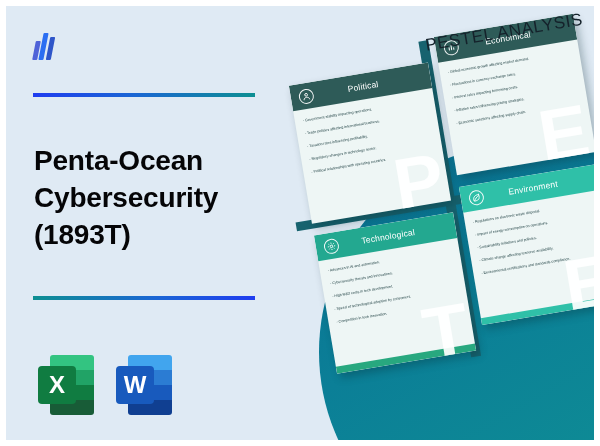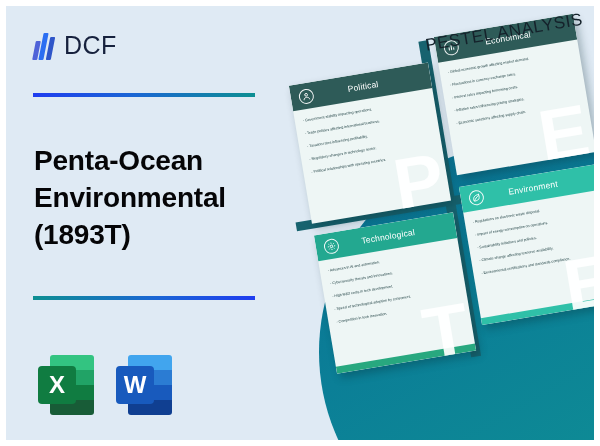--- a/index.html
+++ b/index.html
@@ -208,26 +208,25 @@
   <div class="bg-circle"></div>
 
   <div class="left-col">
 
     <div class="logo-row">
       <span class="logo-mark">
         <i class="b1"></i>
           <i class="b2"></i>
           <i class="b3"></i>
       </span>
-      <span class="logo-text">DCF</span>
     </div>
 
     <div class="divider top"></div>
 
-    <h1 class="main-title">Penta-Ocean Environmental (1893T)</h1>
+    <h1 class="main-title">Penta-Ocean Cybersecurity (1893T)</h1>
 
     <div class="divider bottom"></div>
 
     <div class="file-icons">
       <div class="fi excel">
         <span class="page">
           <span></span>
             <span></span>
             <span></span>
             <span></span>

